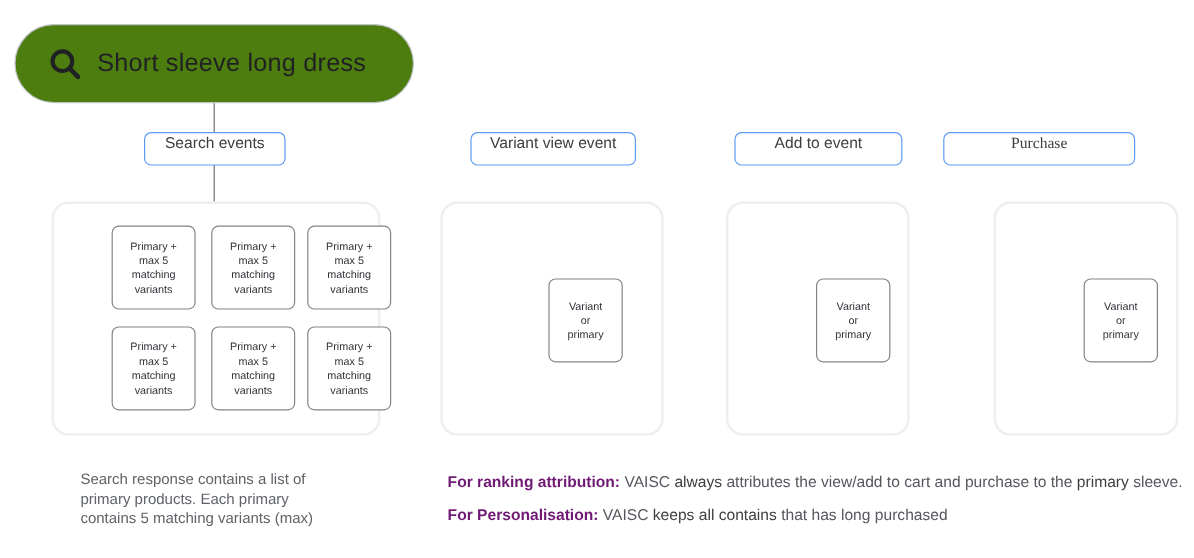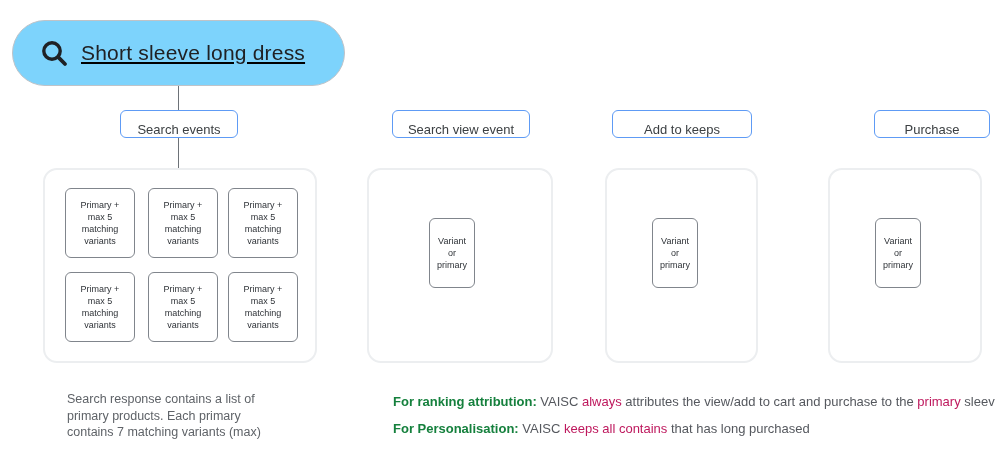--- a/index.html
+++ b/index.html
@@ -16,26 +16,25 @@
     overflow: hidden;
   }
 
   
   .search-pill {
     position: absolute;
     left: 12px; top: 20px;
     width: 333px; height: 66px;
     border: 1.5px solid #bfc3c8;
     border-radius: 34px;
-    background: #7dd3fc;
+    background: #4d7c0f;
     display: flex;
     align-items: center;
     box-sizing: border-box;
     z-index: 2;
-    text-decoration: underline;
   }
   .search-pill .mag {
     margin-left: 26px;
     width: 30px; height: 30px;
     flex: 0 0 auto;
   }
   .search-pill .query {
     margin-left: 12px;
     font-size: 21px;
     color: #202124;
@@ -55,30 +54,30 @@
   
   .event-label {
     position: absolute;
     top: 110px;
     height: 28px;
     box-sizing: border-box;
     border: 1px solid #5e9bf5;
     border-radius: 6px;
     background: #ffffff;
     display: flex;
-    align-items: flex-end;
+    align-items: flex-start;
     justify-content: center;
     font-size: 13px;
     color: #3c4043;
     z-index: 1;
   }
   .lbl-search   { left: 120px; width: 118px; }
   .lbl-view     { left: 392px; width: 138px; }
   .lbl-cart     { left: 612px; width: 140px; }
-  .lbl-purchase { left: 874px; width: 116px; }
+  .lbl-purchase { left: 786px; width: 160px; font-family: Liberation Serif, serif; }
 
   
   .bucket {
     position: absolute;
     top: 168px;
     height: 195px;
     box-sizing: border-box;
     border: 2px solid #eceef0;
     border-radius: 14px;
     background: #ffffff;
@@ -97,29 +96,30 @@
     border-radius: 6px;
     background: #ffffff;
     display: flex;
     align-items: center;
     justify-content: center;
     text-align: center;
     font-size: 9px;
     line-height: 1.35;
     color: #2f3338;
     white-space: pre-line;
+    margin-left: 28px;
   }
   .primary-box { width: 70px; height: 70px; }
   .pb-r0 { top: 18px; }
   .pb-r1 { top: 102px; }
   .pb-c0 { left: 20px; }
   .pb-c1 { left: 103px; }
   .pb-c2 { left: 183px; }
 
-  .variant-box { width: 46px; height: 70px; top: 48px; }
+  .variant-box { width: 62px; height: 70px; top: 62px; }
   .bucket-view .variant-box     { left: 60px; }
   .bucket-cart .variant-box     { left: 45px; }
   .bucket-purchase .variant-box { left: 45px; }
 
   
   .caption-left {
     position: absolute;
     left: 67px; top: 391px;
     width: 320px;
     font-size: 12.5px;
@@ -129,46 +129,46 @@
   }
   .note-line {
     position: absolute;
     left: 373px;
     font-size: 13px;
     color: #55585e;
     white-space: nowrap;
   }
   .note-ranking { top: 394px; }
   .note-perso   { top: 421px; }
-  .seg-bold { font-weight: bold; color: #15803d; margin-left: 20px; }
-  .seg-red  { color: #be185d; }
+  .seg-bold { font-weight: bold; color: #701a75; }
+  .seg-red  { color: #404040; }
 </style>
 </head>
 <body>
 
 <div class="canvas">
 
   <div class="search-pill">
     <svg class="mag" viewBox="0 0 30 30" fill="none">
       <circle cx="13" cy="13" r="8.2" stroke="#1f2125" stroke-width="3.4"></circle>
       <line x1="19.2" y1="19.2" x2="26" y2="26" stroke="#1f2125" stroke-width="3.8" stroke-linecap="round"></line>
     </svg>
     <span class="query">Short sleeve long dress</span>
   </div>
 
   <div class="connector"></div>
 
   <div class="event-label lbl-search">
     <span>Search events</span>
   </div>
   <div class="event-label lbl-view">
-    <span>Search view event</span>
+    <span>Variant view event</span>
   </div>
   <div class="event-label lbl-cart">
-    <span>Add to keeps</span>
+    <span>Add to event</span>
   </div>
   <div class="event-label lbl-purchase">
     <span>Purchase</span>
   </div>
 
   <div class="bucket bucket-search">
     <div class="product-box primary-box pb-r0 pb-c0">Primary +
 max 5
 matching
 variants</div>
@@ -207,21 +207,21 @@
   </div>
 
   <div class="bucket bucket-purchase">
     <div class="product-box variant-box">Variant
 or
 primary</div>
   </div>
 
   <div class="caption-left">Search response contains a list of
 primary products. Each primary
-contains 7 matching variants (max)</div>
+contains 5 matching variants (max)</div>
 
   <div class="note-line note-ranking">
     <span class="seg-bold">For ranking attribution:</span><span> VAISC </span><span class="seg-red">always</span><span> attributes the view/add to cart and purchase to the </span><span class="seg-red">primary</span><span> sleeve.</span>
   </div>
   <div class="note-line note-perso">
     <span class="seg-bold">For Personalisation:</span><span> VAISC </span><span class="seg-red">keeps all contains</span><span> that has long purchased</span>
   </div>
 
 </div>
 

